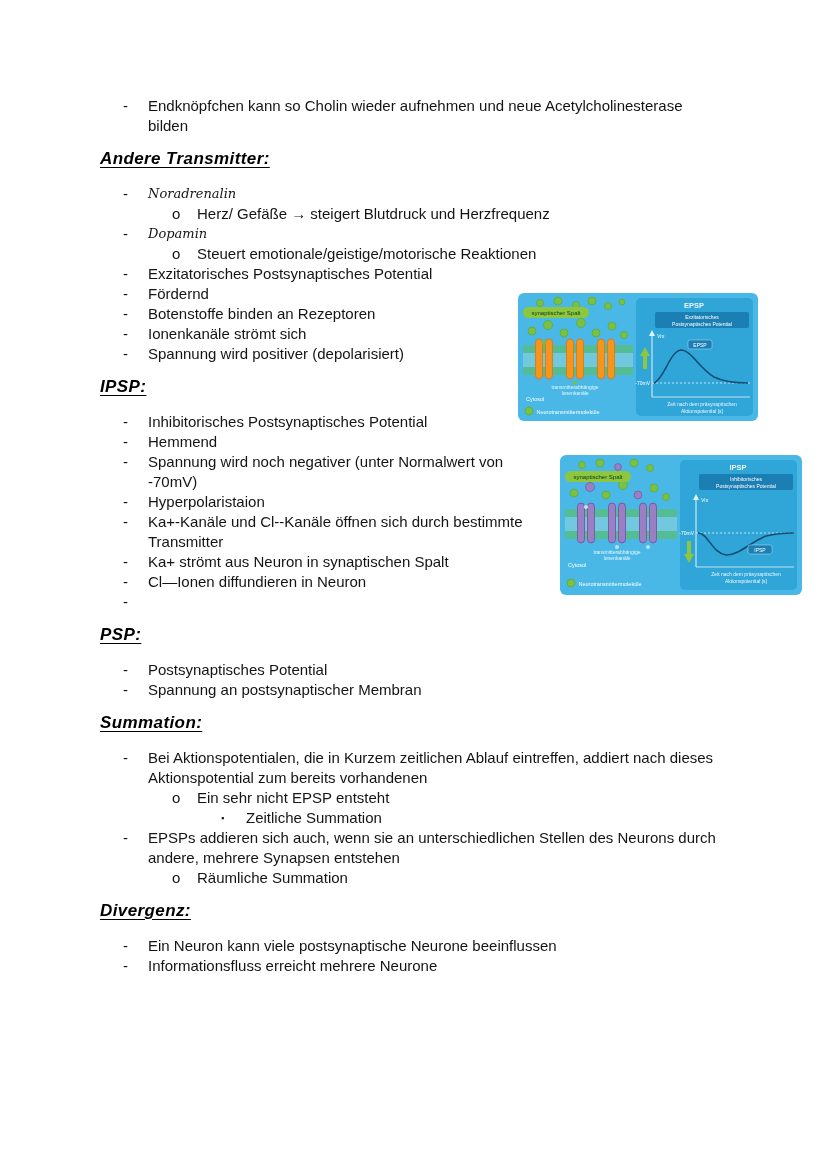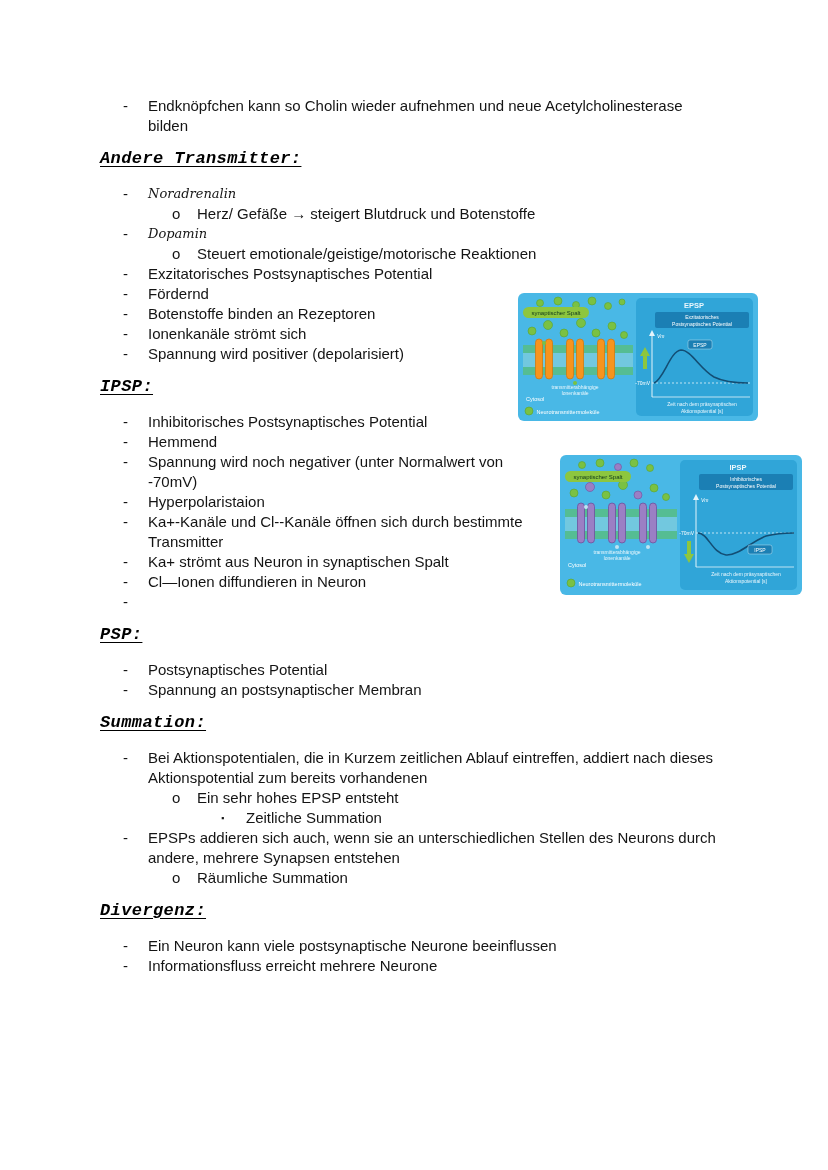--- a/index.html
+++ b/index.html
@@ -1,20 +1,20 @@
 <!DOCTYPE html>
 <html><head>
 <meta charset="utf-8">
 <style>
   html,body{margin:0;padding:0}
   body{background:#ffffff}
   .page{position:relative;width:828px;height:1170px;background:#ffffff;overflow:hidden;
         font-family:"Liberation Sans","DejaVu Sans",sans-serif;font-size:15px;color:#141414}
   .content{position:absolute;left:100px;top:96px;width:676px}
-  .heading{font-family:Liberation Mono, monospace;font-style:italic;font-weight:700;
+  .heading{font-family:Liberation Sans, sans-serif;font-style:italic;font-weight:700;
            font-size:17px;line-height:22px;color:#000;letter-spacing:.4px;
            text-decoration:underline;text-underline-offset:3px;margin:12px 0 14px}
   .row{display:flex;line-height:20px}
   .row .marker{flex:0 0 25px}
   .row .txt{flex:1}
   .l1{padding-left:23px}
   .l2{padding-left:72px}
   .l3{padding-left:121px}
   .l3 .marker{font-size:9px;line-height:20px}
   .hand{font-family:"DejaVu Serif","Liberation Serif",serif;font-style:italic;font-size:13px}
@@ -38,21 +38,21 @@
     </div>
 
     <h2 class="heading">Andere Transmitter:</h2>
 
     <div class="row l1">
       <span class="marker">-</span>
       <span class="txt hand">Noradrenalin</span>
     </div>
     <div class="row l2">
       <span class="marker">o</span>
-      <span class="txt">Herz/ Gefäße → steigert Blutdruck und Botenstoffe</span>
+      <span class="txt">Herz/ Gefäße → steigert Blutdruck und Herzfrequenz</span>
     </div>
     <div class="row l1">
       <span class="marker">-</span>
       <span class="txt hand">Dopamin</span>
     </div>
     <div class="row l2">
       <span class="marker">o</span>
       <span class="txt">Steuert emotionale/geistige/motorische Reaktionen</span>
     </div>
 
@@ -120,21 +120,21 @@
       <span class="txt">Spannung an postsynaptischer Membran</span>
     </div>
 
     <h2 class="heading">Summation:</h2>
     <div class="row l1 wide">
       <span class="marker">-</span>
       <span class="txt">Bei Aktionspotentialen, die in Kurzem zeitlichen Ablauf eintreffen, addiert nach dieses Aktionspotential zum bereits vorhandenen</span>
     </div>
     <div class="row l2">
       <span class="marker">o</span>
-      <span class="txt">Ein sehr hohes EPSP entsteht</span>
+      <span class="txt">Ein sehr nicht EPSP entsteht</span>
     </div>
     <div class="row l3">
       <span class="marker">▪</span>
       <span class="txt">Zeitliche Summation</span>
     </div>
     <div class="row l1 wide">
       <span class="marker">-</span>
       <span class="txt">EPSPs addieren sich auch, wenn sie an unterschiedlichen Stellen des Neurons durch andere, mehrere Synapsen entstehen</span>
     </div>
     <div class="row l2">

